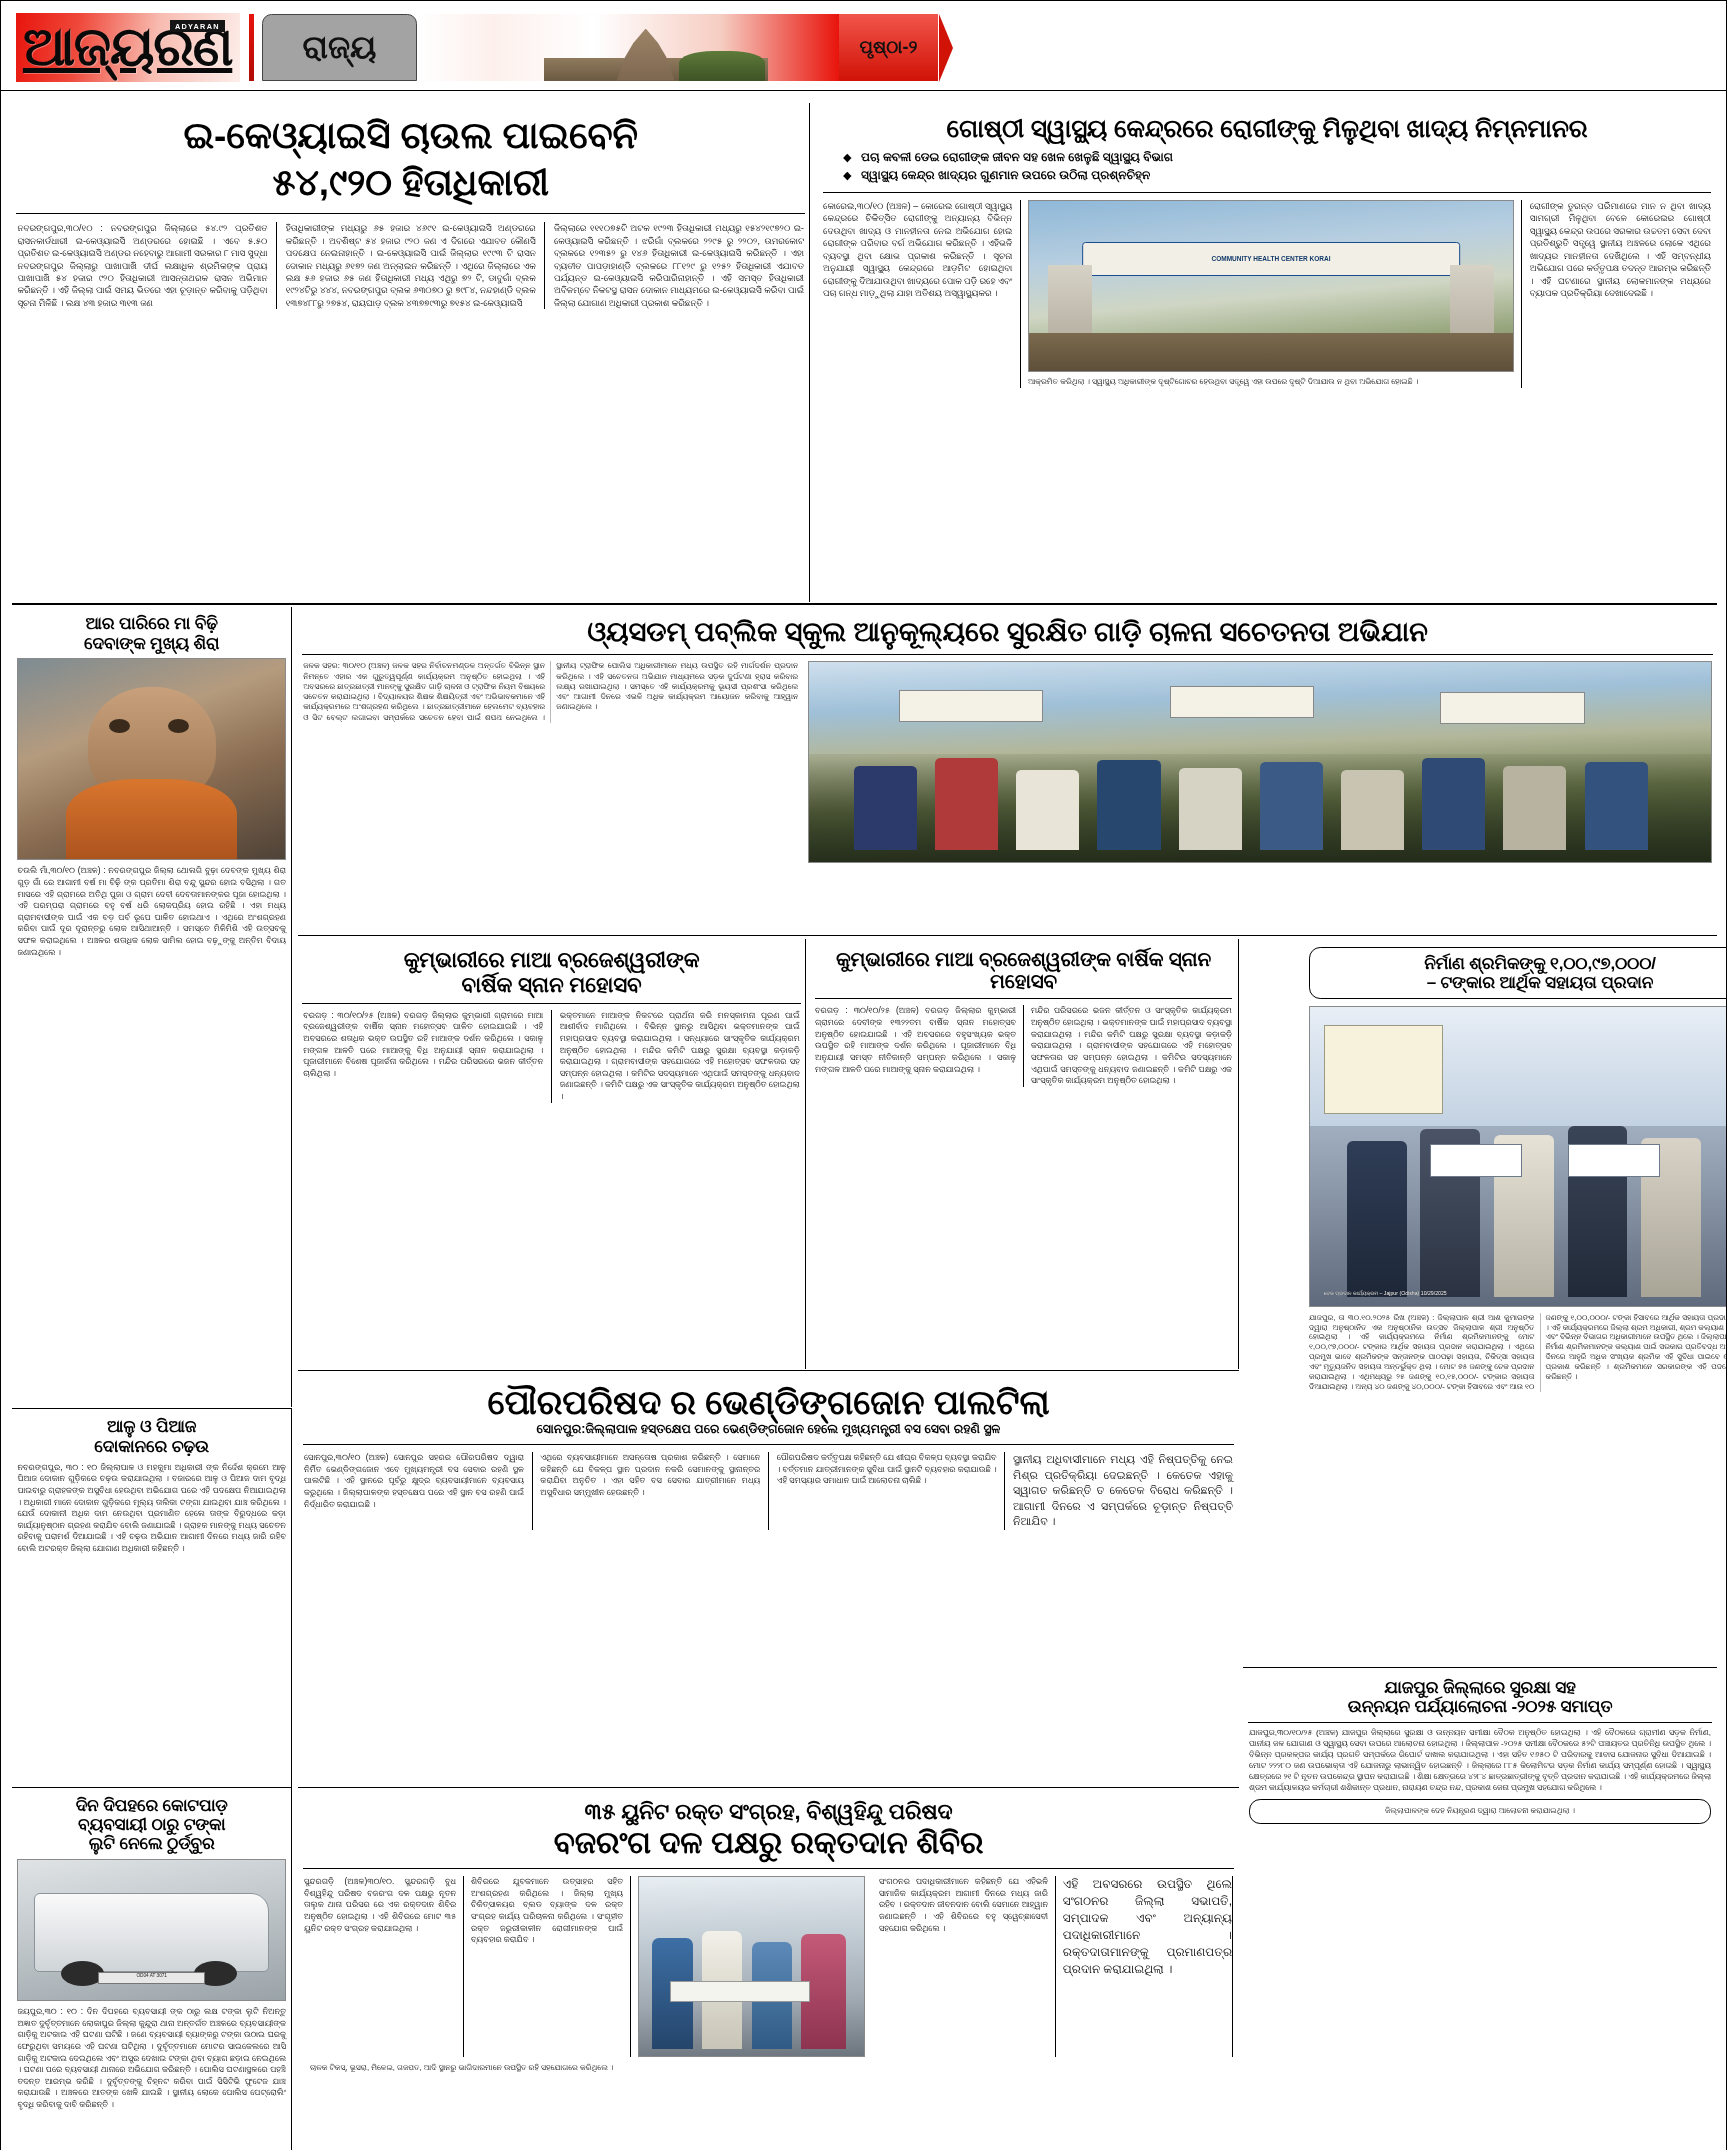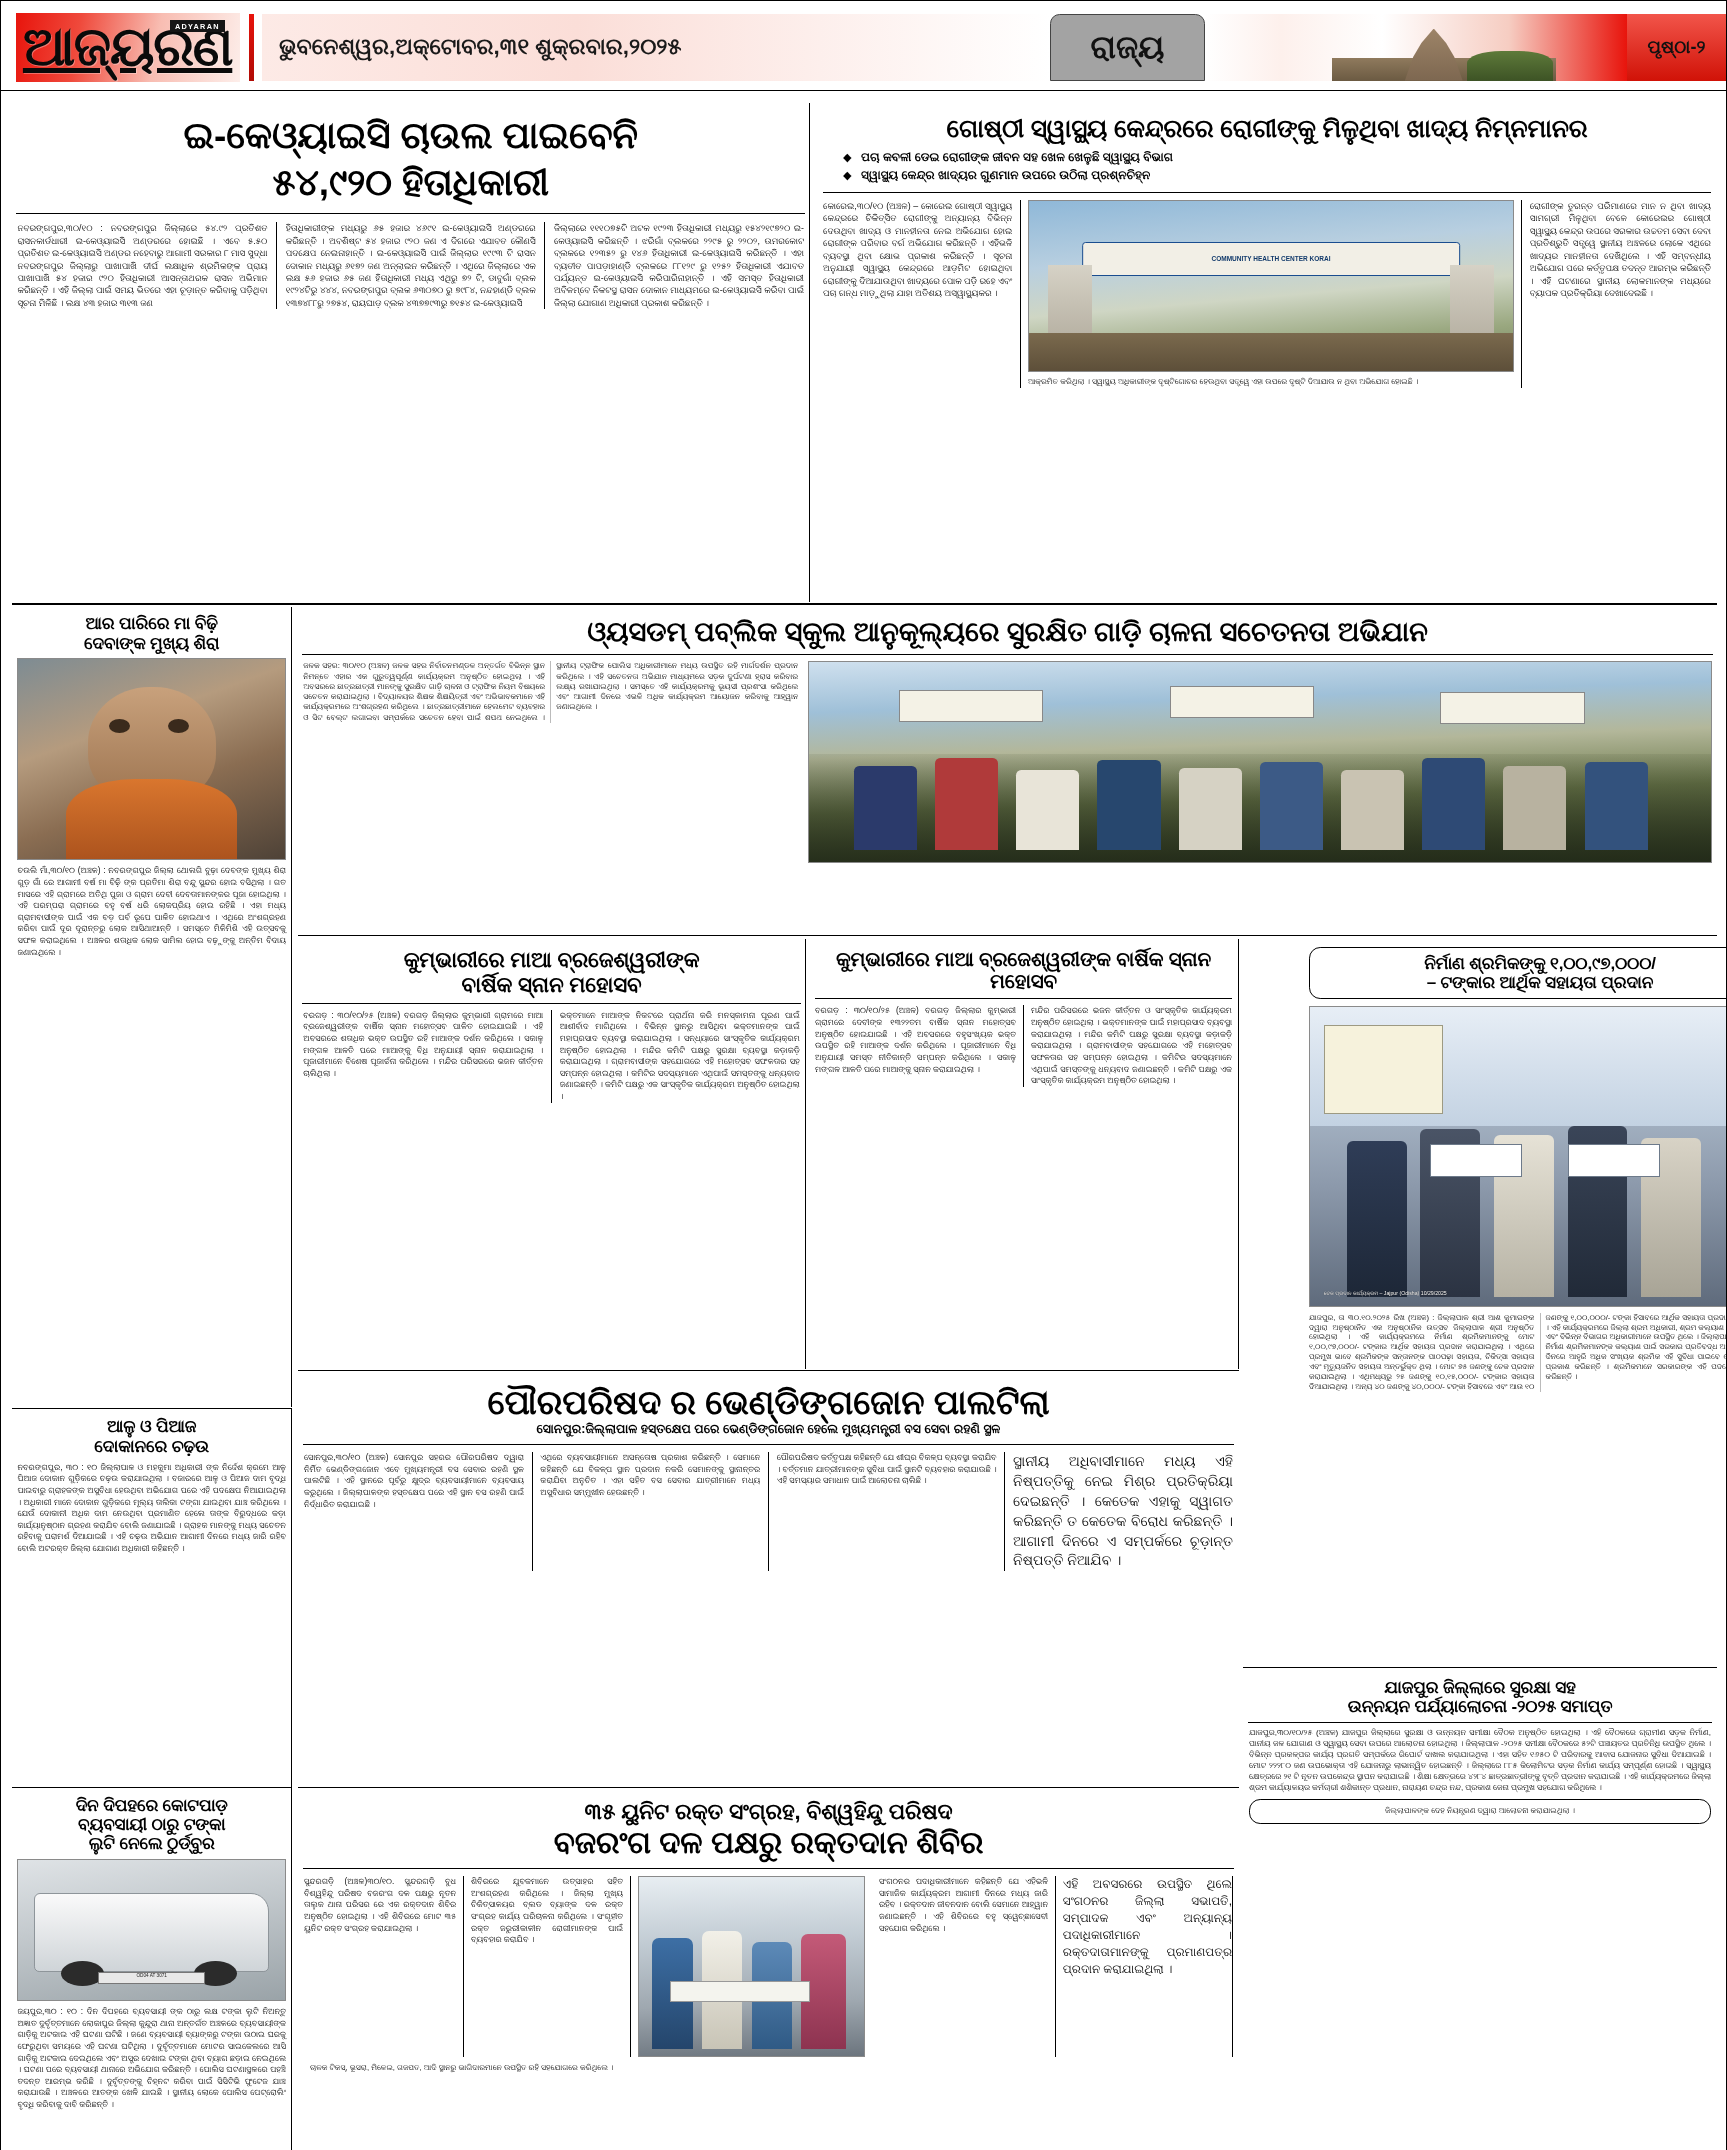--- a/index.html
+++ b/index.html
@@ -208,23 +208,20 @@
 <body>
 
 <div class="page">
 
   <div class="masthead">
     <div class="logo-box">
       <div class="logo-word">ଆଜ୍ୟରଣ</div>
       <div class="logo-tag">ADYARAN</div>
     </div>
     <div class="red-rule"></div>
-    <div class="date-zone">
-      <div class="date-text">ଭୁବନେଶ୍ୱର,ଅକ୍ଟୋବର,୩୧ ଶୁକ୍ରବାର,୨୦୨୫</div>
-    </div>
     <div class="section-badge">
       <span>ରାଜ୍ୟ</span>
     </div>
     <div class="temple-strip">
       <div class="temple-base"></div>
       <div class="temple-silhouette"></div>
       <div class="temple-green"></div>
     </div>
     <div class="page-num">
       <span>ପୃଷ୍ଠା-୨</span>
@@ -391,21 +388,21 @@
   <div class="zone" style="left:297px; top:1369px; width:941px; height:1.3px; background:#000;"></div>
 
   <div class="zone" style="left:297px; top:1372px; width:941px; height:430px;">
     <div class="hl" style="font-size:34px; padding:9.5px 4.3px 1.7px 4.3px;">ପୌରପରିଷଦ ର ଭେଣ୍ଡିଙ୍ଗଜୋନ ପାଲଟିଲା</div>
     <div style="font-size:12.5px; font-weight:bold; text-align:center; padding:0 8.6px 6.9px 8.6px;">ସୋନପୁର:ଜିଲ୍ଲାପାଳ ହସ୍ତକ୍ଷେପ ପରେ ଭେଣ୍ଡିଙ୍ଗଜୋନ ହେଲେ ମୁଖ୍ୟମନ୍ତ୍ରୀ ବସ ସେବା ରହଣି ସ୍ଥଳ</div>
     <div class="hrule" style="margin:0 5.2px 6.9px 5.2px;"></div>
     <div style="display:flex; padding:0 6px;">
       <div class="body-text vrule" style="flex:1; padding-right:7.7px; font-size:8.2px;">ସୋନପୁର,୩୦/୧୦ (ଅଞ୍ଚଳ) ସୋନପୁର ସହରର ପୌରପରିଷଦ ଦ୍ୱାରା ନିର୍ମିତ ଭେଣ୍ଡିଙ୍ଗଜୋନ ଏବେ ମୁଖ୍ୟମନ୍ତ୍ରୀ ବସ ସେବାର ରହଣି ସ୍ଥଳ ପାଲଟିଛି । ଏହି ସ୍ଥାନରେ ପୂର୍ବରୁ କ୍ଷୁଦ୍ର ବ୍ୟବସାୟୀମାନେ ବ୍ୟବସାୟ କରୁଥିଲେ । ଜିଲ୍ଲାପାଳଙ୍କ ହସ୍ତକ୍ଷେପ ପରେ ଏହି ସ୍ଥାନ ବସ ରହଣି ପାଇଁ ନିର୍ଦ୍ଧାରିତ କରାଯାଇଛି ।</div>
       <div class="body-text vrule" style="flex:1; padding:0 7.7px; font-size:8.2px;">ଏଥିରେ ବ୍ୟବସାୟୀମାନେ ଅସନ୍ତୋଷ ପ୍ରକାଶ କରିଛନ୍ତି । ସେମାନେ କହିଛନ୍ତି ଯେ ବିକଳ୍ପ ସ୍ଥାନ ପ୍ରଦାନ ନକରି ସେମାନଙ୍କୁ ସ୍ଥାନାନ୍ତର କରାଯିବା ଅନୁଚିତ । ଏହା ସହିତ ବସ ସେବାର ଯାତ୍ରୀମାନେ ମଧ୍ୟ ଅସୁବିଧାର ସମ୍ମୁଖୀନ ହେଉଛନ୍ତି ।</div>
       <div class="body-text vrule" style="flex:1; padding:0 7.7px; font-size:8.2px;">ପୌରପରିଷଦ କର୍ତ୍ତୃପକ୍ଷ କହିଛନ୍ତି ଯେ ଶୀଘ୍ର ବିକଳ୍ପ ବ୍ୟବସ୍ଥା କରାଯିବ । ବର୍ତ୍ତମାନ ଯାତ୍ରୀମାନଙ୍କ ସୁବିଧା ପାଇଁ ସ୍ଥାନଟି ବ୍ୟବହାର କରାଯାଉଛି । ଏହି ସମସ୍ୟାର ସମାଧାନ ପାଇଁ ଆଲୋଚନା ଚାଲିଛି ।</div>
-      <div class="body-text" style="flex:1; padding-left:7.7px; font-size:14px;">ସ୍ଥାନୀୟ ଅଧିବାସୀମାନେ ମଧ୍ୟ ଏହି ନିଷ୍ପତ୍ତିକୁ ନେଇ ମିଶ୍ର ପ୍ରତିକ୍ରିୟା ଦେଇଛନ୍ତି । କେତେକ ଏହାକୁ ସ୍ୱାଗତ କରିଛନ୍ତି ତ କେତେକ ବିରୋଧ କରିଛନ୍ତି । ଆଗାମୀ ଦିନରେ ଏ ସମ୍ପର୍କରେ ଚୂଡ଼ାନ୍ତ ନିଷ୍ପତ୍ତି ନିଆଯିବ ।</div>
+      <div class="body-text" style="flex:1; padding-left:7.7px; font-size:11px;">ସ୍ଥାନୀୟ ଅଧିବାସୀମାନେ ମଧ୍ୟ ଏହି ନିଷ୍ପତ୍ତିକୁ ନେଇ ମିଶ୍ର ପ୍ରତିକ୍ରିୟା ଦେଇଛନ୍ତି । କେତେକ ଏହାକୁ ସ୍ୱାଗତ କରିଛନ୍ତି ତ କେତେକ ବିରୋଧ କରିଛନ୍ତି । ଆଗାମୀ ଦିନରେ ଏ ସମ୍ପର୍କରେ ଚୂଡ଼ାନ୍ତ ନିଷ୍ପତ୍ତି ନିଆଯିବ ।</div>
     </div>
   </div>
 
   <div class="zone" style="left:297px; top:1786px; width:941px; height:1.3px; background:#000;"></div>
 
   <div class="zone" style="left:297px; top:1789px; width:941px; height:387px;">
     <div class="hl" style="font-size:22px; padding:9.5px 4.3px 1.7px 4.3px;">୩୫ ୟୁନିଟ ରକ୍ତ ସଂଗ୍ରହ, ବିଶ୍ୱହିନ୍ଦୁ ପରିଷଦ</div>
     <div class="hl" style="font-size:31px; padding:0 4.3px 7.7px 4.3px;">ବଜରଂଗ ଦଳ ପକ୍ଷରୁ ରକ୍ତଦାନ ଶିବିର</div>
     <div class="hrule" style="margin:0 5.2px 6.9px 5.2px;"></div>
     <div style="display:flex; padding:0 6px; gap:0;">

